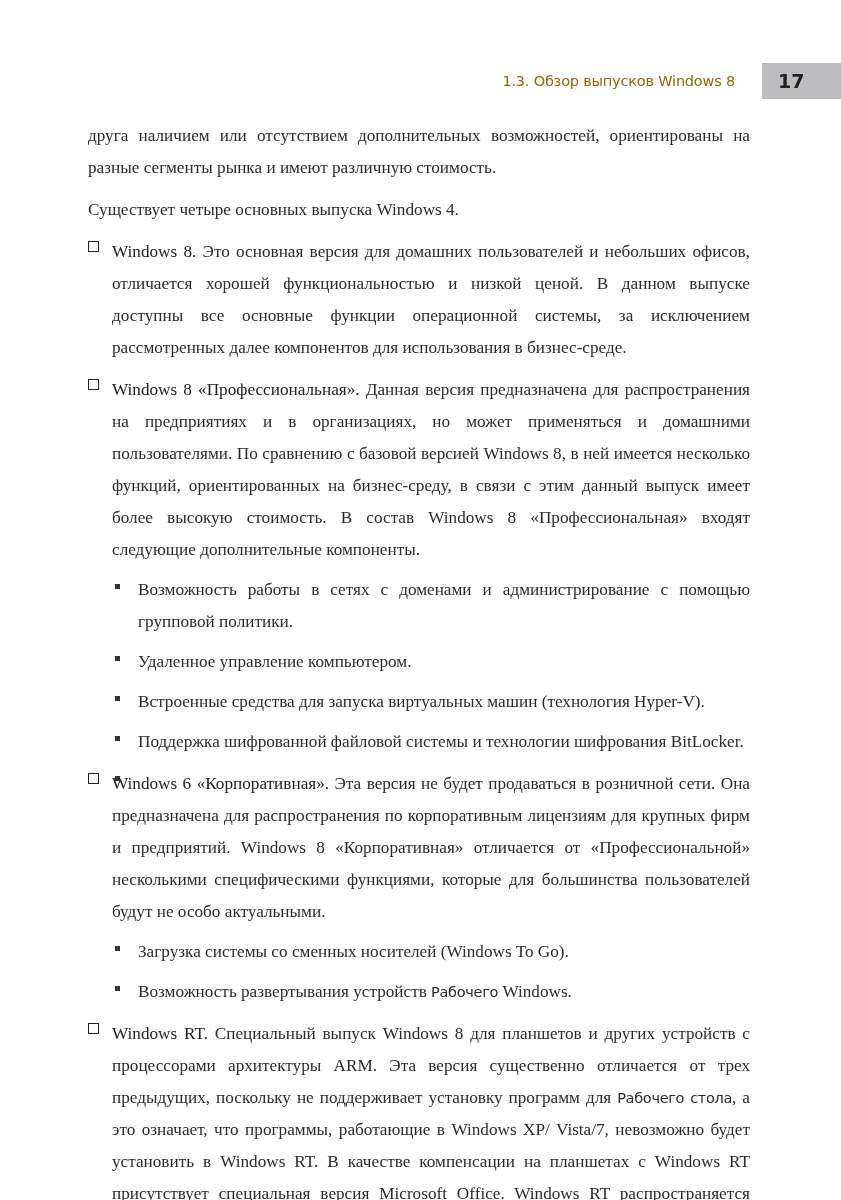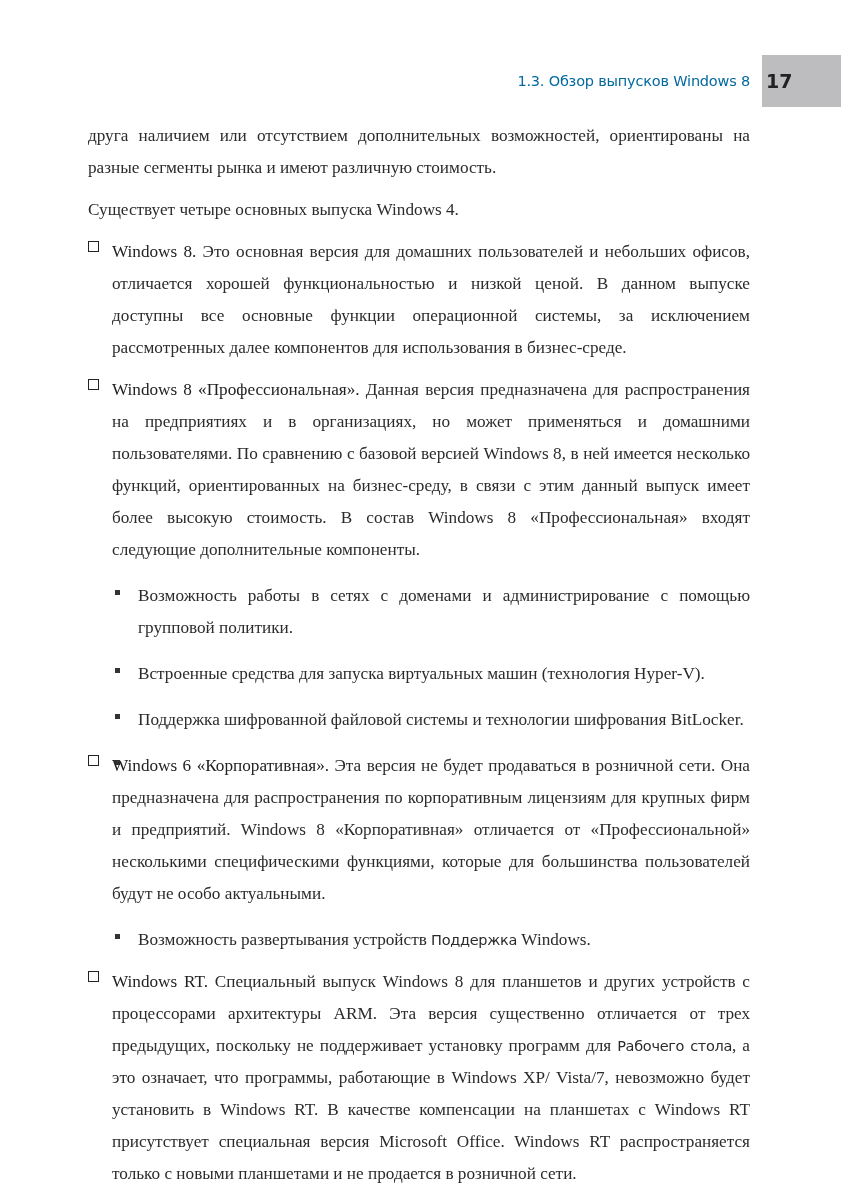--- a/index.html
+++ b/index.html
@@ -2,42 +2,42 @@
 <html><head>
 <meta charset="utf-8">
 <style>
   html, body { margin: 0; padding: 0; background: #ffffff; }
   body { width: 841px; height: 1200px; position: relative; overflow: hidden; color: #2a2a2a; }
   .header {
     position: absolute; top: 63px; right: 0; height: 36px;
     display: flex; align-items: center;
   }
   .running-head {
-    font-family: "DejaVu Sans", sans-serif; font-size: 14.5px; color: #0369a1;
-    margin-right: 12px; letter-spacing: -0.2px;
+    font-family: "DejaVu Sans", sans-serif; font-size: 14.5px; color: #a16207;
+    margin-right: 27px; letter-spacing: -0.2px;
   }
   .page-num {
-    width: 79px; height: 52px; background: #bdbdbf; box-sizing: border-box;
-    padding-left: 4px; display: flex; align-items: center;
+    width: 79px; height: 36px; background: #bdbdbf; box-sizing: border-box;
+    padding-left: 16px; display: flex; align-items: center;
     font-family: "DejaVu Sans", sans-serif; font-weight: bold; font-size: 19px; color: #222;
   }
   .content {
     position: absolute; left: 88px; top: 120px; width: 662px;
     font-family: "Liberation Serif", serif; font-size: 17.2px; line-height: 32px;
     color: #2b2b2b;
   }
   p { margin: 0; text-align: justify; }
   .p-gap { margin-top: 10px; }
   .item { position: relative; padding-left: 24px; margin-top: 10px; text-align: justify; }
   .item .box {
     position: absolute; left: 0; top: 5px; width: 11px; height: 11px;
     border: 1.6px solid #222; box-sizing: border-box;
   }
   .item b { font-weight: normal; color: #222; }
-  .sub { position: relative; padding-left: 50px; margin-top: 14px; text-align: justify; }
+  .sub { position: relative; padding-left: 50px; margin-top: 8px; text-align: justify; }
   .sub .dot {
     position: absolute; left: 27px; top: 10px; width: 5px; height: 5px; background: #333;
   }
   .sans { font-family: "DejaVu Sans", sans-serif; font-size: 14.5px; letter-spacing: -0.3px; }
 </style>
 </head>
 <body>
 
 <div class="header">
   <span class="running-head">1.3. Обзор выпусков Windows 8</span>
@@ -51,29 +51,30 @@
   <div class="item">
     <span class="box"></span>
     <b>Windows 8.</b><span> Это основная версия для домашних пользователей и небольших офисов, отличается хорошей функциональностью и низкой ценой. В данном выпуске доступны все основные функции операционной системы, за исключением рассмотренных далее компонентов для использования в бизнес-среде.</span>
   </div>
 
   <div class="item">
     <span class="box"></span>
     <b>Windows 8 «Профессиональная».</b><span> Данная версия предназначена для распространения на предприятиях и в организациях, но может применяться и домашними пользователями. По сравнению с базовой версией Windows 8, в ней имеется несколько функций, ориентированных на бизнес-среду, в связи с этим данный выпуск имеет более высокую стоимость. В состав Windows 8 «Профессиональная» входят следующие дополнительные компоненты.</span>
   </div>
   <div class="sub"><span class="dot"></span><span>Возможность работы в сетях с доменами и администрирование с помощью групповой политики.</span></div>
-  <div class="sub"><span class="dot"></span></div>
+  <div class="sub"><span class="dot"></span><span>Удаленное управление компьютером.</span></div>
   <div class="sub"><span class="dot"></span><span>Встроенные средства для запуска виртуальных машин (технология Hyper-V).</span></div>
   <div class="sub"><span class="dot"></span><span>Поддержка шифрованной файловой системы и технологии шифрования BitLocker.</span></div>
   <div class="sub"><span class="dot"></span></div>
 
   <div class="item">
     <span class="box"></span>
     <b>Windows 6 «Корпоративная».</b><span> Эта версия не будет продаваться в розничной сети. Она предназначена для распространения по корпоративным лицензиям для крупных фирм и предприятий. Windows 8 «Корпоративная» отличается от «Профессиональной» несколькими специфическими функциями, которые для большинства пользователей будут не особо актуальными.</span>
   </div>
+  <div class="sub"><span class="dot"></span><span>Загрузка системы со сменных носителей (Windows To Go).</span></div>
   <div class="sub"><span class="dot"></span></div>
-  <div class="sub"><span class="dot"></span><span>Возможность развертывания устройств </span><span class="sans">Поддержка</span><span> Windows.</span></div>
+  <div class="sub"><span class="dot"></span><span>Возможность развертывания устройств </span><span class="sans">Рабочего</span><span> Windows.</span></div>
 
   <div class="item">
     <span class="box"></span>
     <b>Windows RT.</b><span> Специальный выпуск Windows 8 для планшетов и других устройств с процессорами архитектуры ARM. Эта версия существенно отличается от трех предыдущих, поскольку не поддерживает установку программ для </span><span class="sans">Рабочего стола</span><span>, а это означает, что программы, работающие в Windows XP/ Vista/7, невозможно будет установить в Windows RT. В качестве компенсации на планшетах с Windows RT присутствует специальная версия Microsoft Office. Windows RT распространяется только с новыми планшетами и не продается в розничной сети.</span>
   </div>
 </div>
 
 </body></html>

